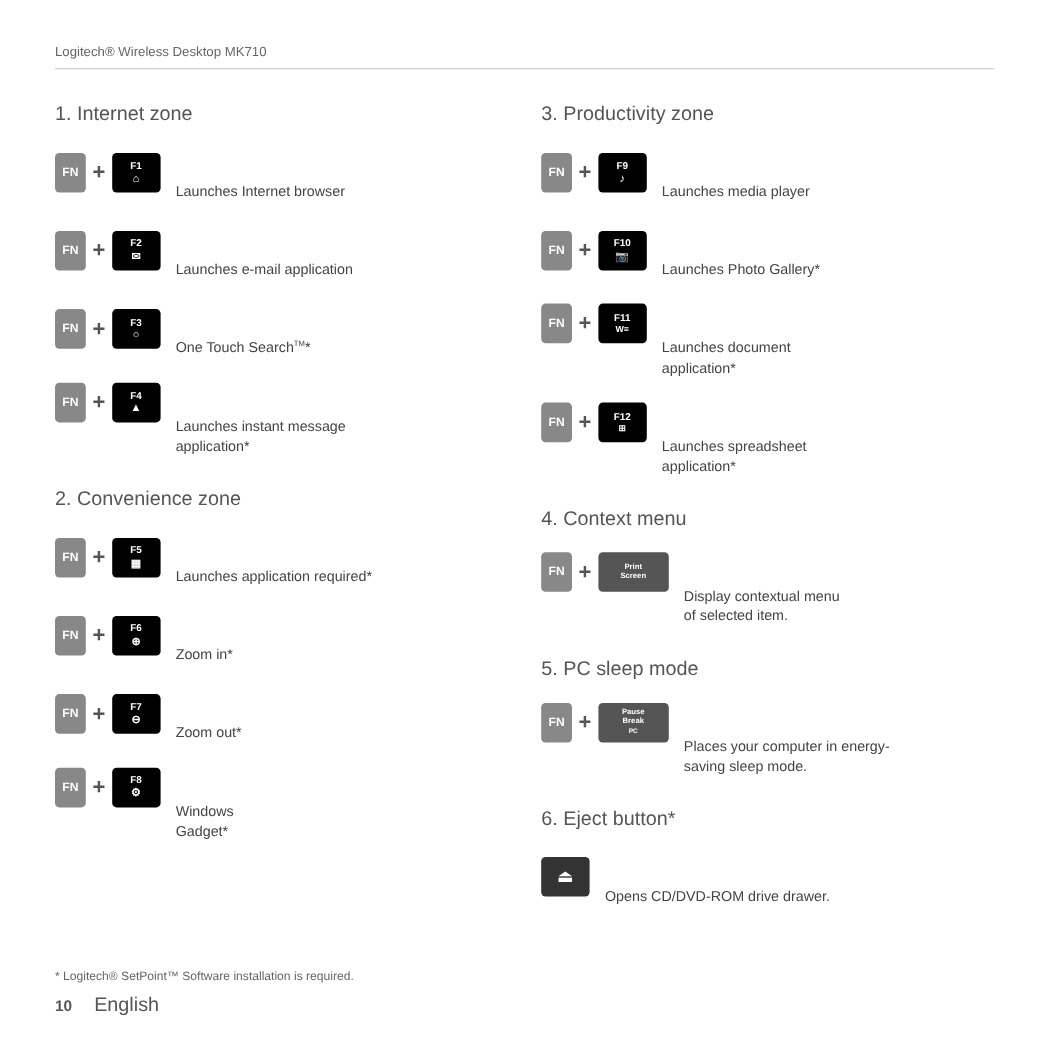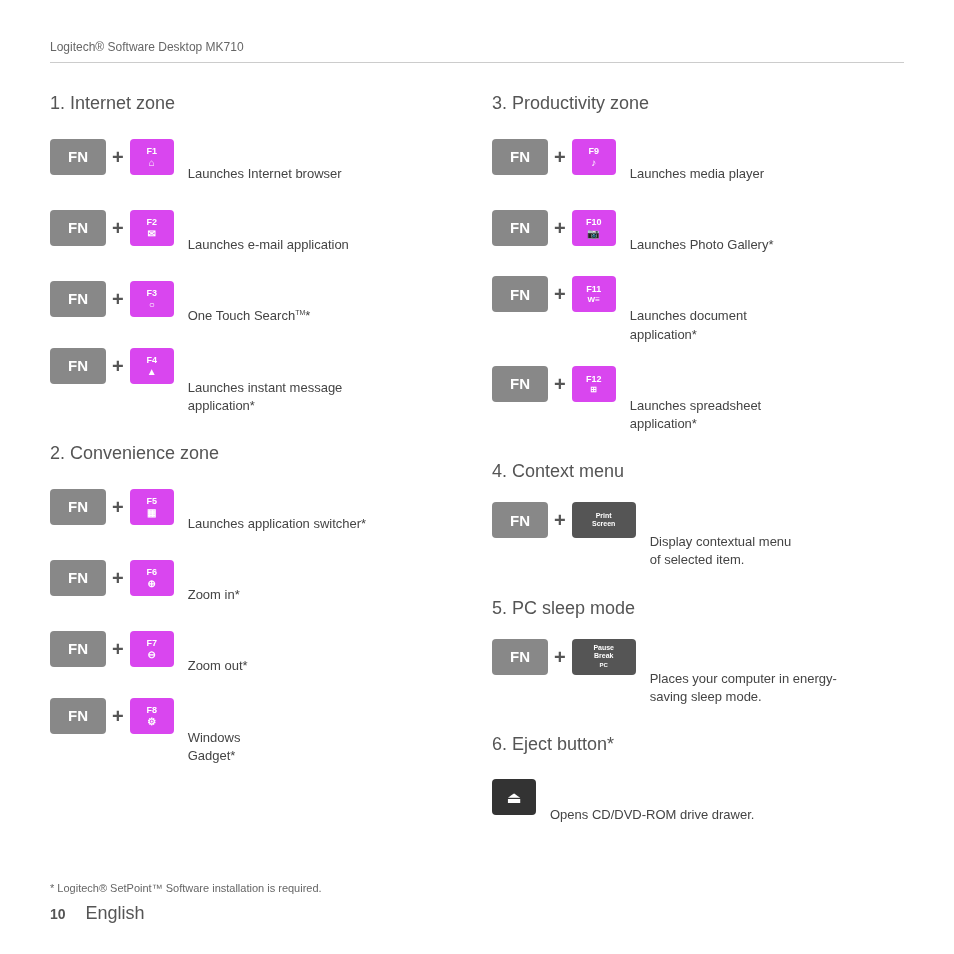--- a/index.html
+++ b/index.html
@@ -49,42 +49,42 @@
     .key-row.two-line {
       align-items: flex-start;
     }
     .key-combo {
       display: flex;
       align-items: center;
       gap: 6px;
       flex-shrink: 0;
     }
     .key-fn {
-      width: 56px;
+      width: 28px;
       height: 36px;
       background: #888;
       border-radius: 4px;
       display: flex;
       align-items: center;
       justify-content: center;
       color: #fff;
-      font-size: 15px;
+      font-size: 11px;
       font-weight: bold;
       flex-shrink: 0;
     }
     .plus-sign {
       font-size: 20px;
       color: #555;
       font-weight: bold;
       line-height: 1;
     }
     .key-fkey {
       width: 44px;
       height: 36px;
-      background: #d946ef;
+      background: #000000;
       border-radius: 4px;
       display: flex;
       flex-direction: column;
       align-items: center;
       justify-content: center;
       color: #fff;
       font-size: 9px;
       font-weight: bold;
       flex-shrink: 0;
       position: relative;
@@ -164,21 +164,21 @@
     sup {
       font-size: 7px;
     }
   </style>
 </head>
 <body>
 
 <div class="page">
 
   <div class="header">
-    <span>Logitech® Software Desktop MK710</span>
+    <span>Logitech® Wireless Desktop MK710</span>
   </div>
 
   <div class="main-content">
 
     <div class="left-col">
 
       <div class="section-gap">
         <div class="section-title">1. Internet zone</div>
 
         <div class="key-row">
@@ -235,21 +235,21 @@
 
         <div class="key-row">
           <div class="key-combo">
             <div class="key-fn">FN</div>
             <span class="plus-sign">+</span>
             <div class="key-fkey">
               <span class="fnum">F5</span>
               <span class="ficon">▦</span>
             </div>
           </div>
-          <span class="key-desc">Launches application switcher*</span>
+          <span class="key-desc">Launches application required*</span>
         </div>
 
         <div class="key-row">
           <div class="key-combo">
             <div class="key-fn">FN</div>
             <span class="plus-sign">+</span>
             <div class="key-fkey">
               <span class="fnum">F6</span>
               <span class="ficon">⊕</span>
             </div>

